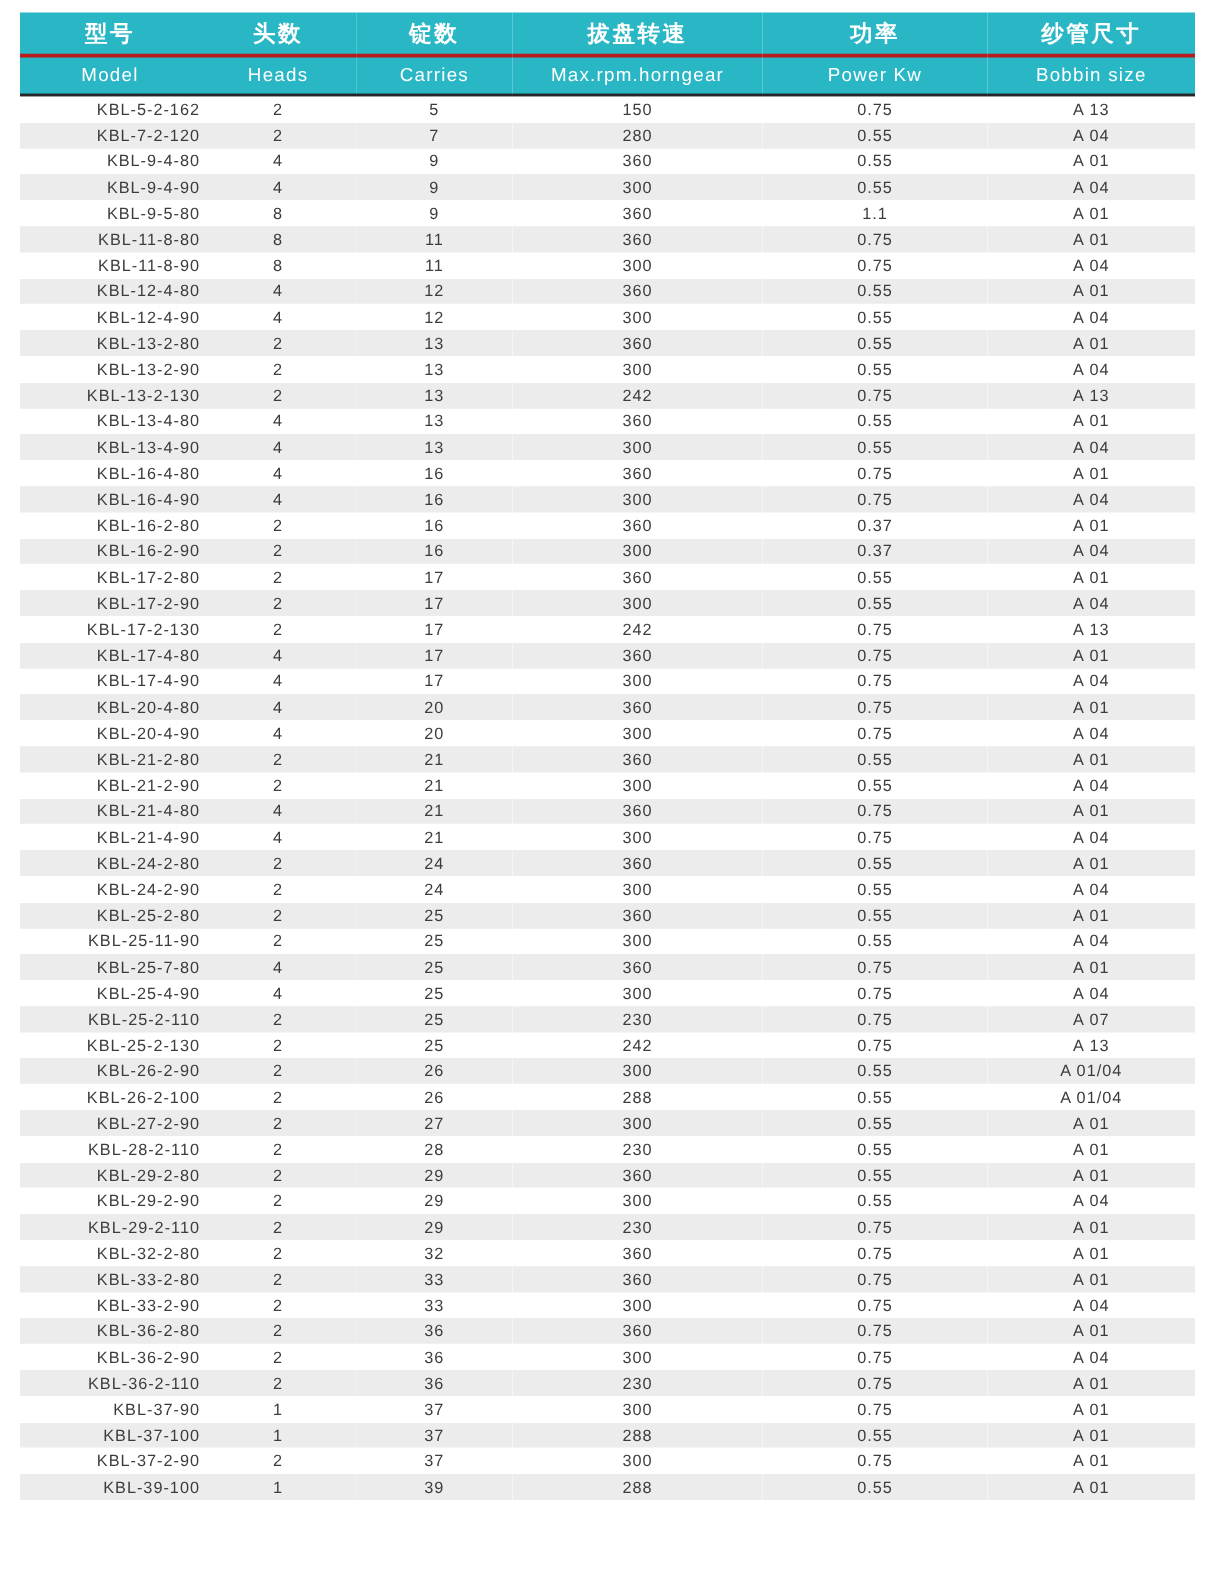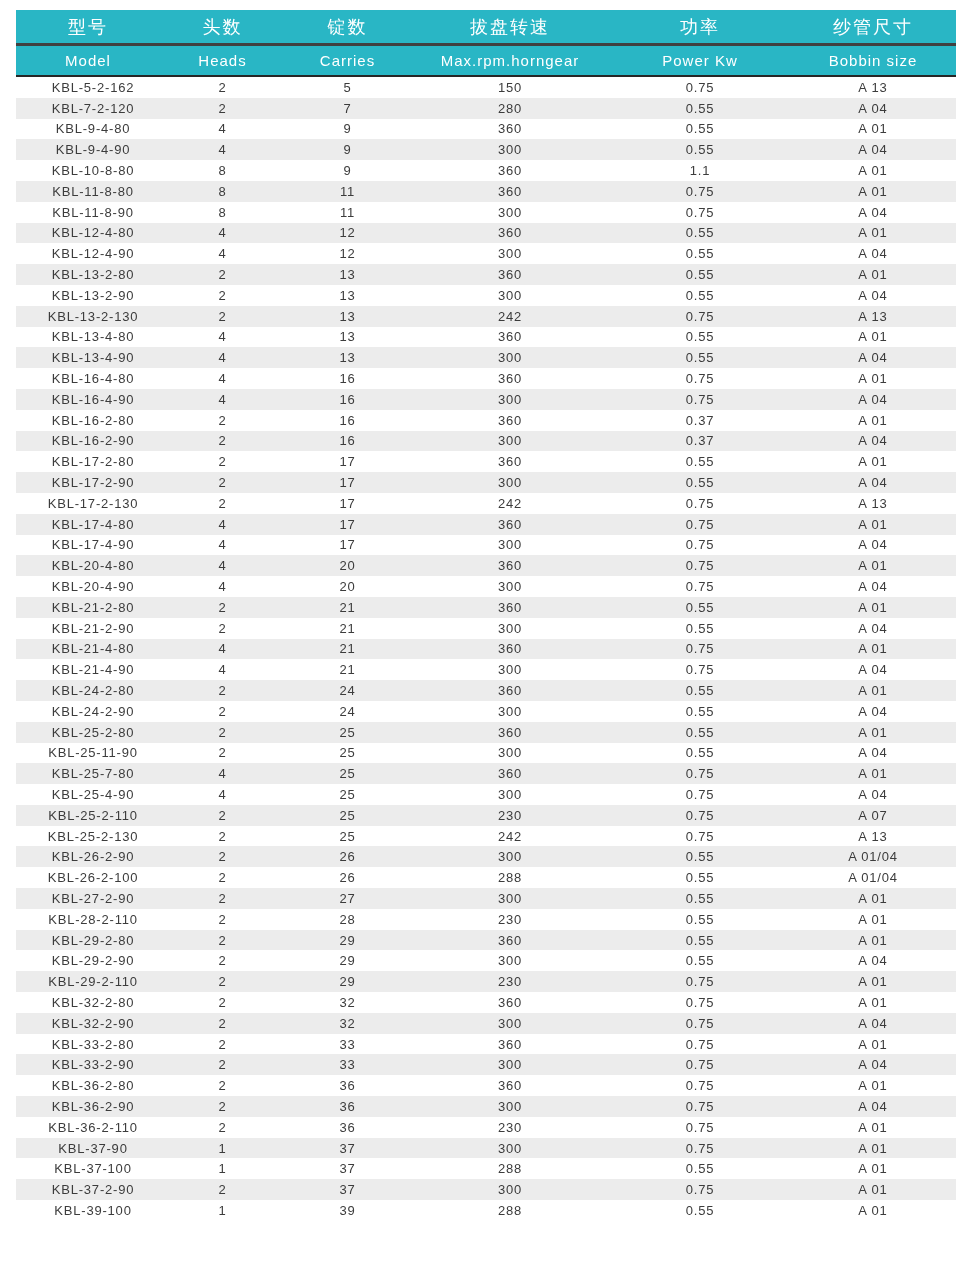--- a/index.html
+++ b/index.html
@@ -25,43 +25,43 @@
   }
   thead th {
     background: var(--header-bg, #29b6c5);
     color: var(--header-text, #ffffff);
     font-weight: normal;
     padding: 0;
     text-align: center;
   }
   thead tr.row-cn th {
     font-size: 18px;
-    font-weight: normal;
+    font-weight: bold;
     height: 33px;
     letter-spacing: 2px;
-    border-bottom: 3px solid #404040;
+    border-bottom: 3px solid #b91c1c;
   }
   thead tr.row-en th {
     font-size: 15px;
     height: 29px;
     letter-spacing: 1px;
     border-bottom: 2px solid var(--header-divider, #262626);
   }
   tbody td {
     font-size: 13px;
     color: var(--body-text, #3c3c3c);
     height: 20.8px;
     padding: 0;
     text-align: center;
     letter-spacing: 0.8px;
     white-space: nowrap;
     overflow: hidden;
   }
   tbody td.col-model {
-    text-align: center;
+    text-align: right;
     padding-left: 10px;
   }
   tbody tr {
     background: #ffffff;
   }
   tbody tr:nth-child(even) {
     background: var(--row-alt-bg, #ececec);
   }
 </style>
 </head>
@@ -122,21 +122,21 @@
         </tr>
         <tr>
           <td class="col-model">KBL-9-4-90</td>
           <td class="col-heads">4</td>
           <td class="col-carries">9</td>
           <td class="col-max-rpm-horngear">300</td>
           <td class="col-power-kw">0.55</td>
           <td class="col-bobbin-size">A 04</td>
         </tr>
         <tr>
-          <td class="col-model">KBL-10-8-80</td>
+          <td class="col-model">KBL-9-5-80</td>
           <td class="col-heads">8</td>
           <td class="col-carries">9</td>
           <td class="col-max-rpm-horngear">360</td>
           <td class="col-power-kw">1.1</td>
           <td class="col-bobbin-size">A 01</td>
         </tr>
         <tr>
           <td class="col-model">KBL-11-8-80</td>
           <td class="col-heads">8</td>
           <td class="col-carries">11</td>
@@ -448,28 +448,20 @@
           <td class="col-power-kw">0.75</td>
           <td class="col-bobbin-size">A 01</td>
         </tr>
         <tr>
           <td class="col-model">KBL-32-2-80</td>
           <td class="col-heads">2</td>
           <td class="col-carries">32</td>
           <td class="col-max-rpm-horngear">360</td>
           <td class="col-power-kw">0.75</td>
           <td class="col-bobbin-size">A 01</td>
-        </tr>
-        <tr>
-          <td class="col-model">KBL-32-2-90</td>
-          <td class="col-heads">2</td>
-          <td class="col-carries">32</td>
-          <td class="col-max-rpm-horngear">300</td>
-          <td class="col-power-kw">0.75</td>
-          <td class="col-bobbin-size">A 04</td>
         </tr>
         <tr>
           <td class="col-model">KBL-33-2-80</td>
           <td class="col-heads">2</td>
           <td class="col-carries">33</td>
           <td class="col-max-rpm-horngear">360</td>
           <td class="col-power-kw">0.75</td>
           <td class="col-bobbin-size">A 01</td>
         </tr>
         <tr>

